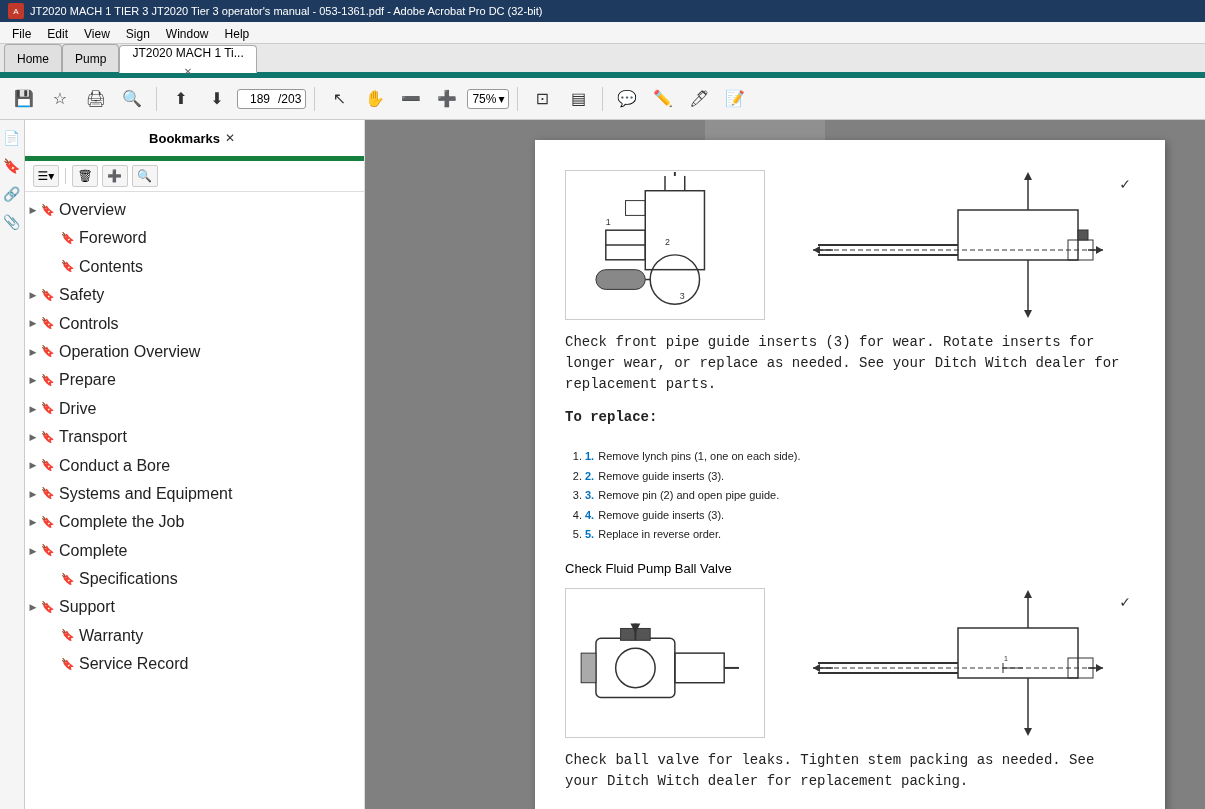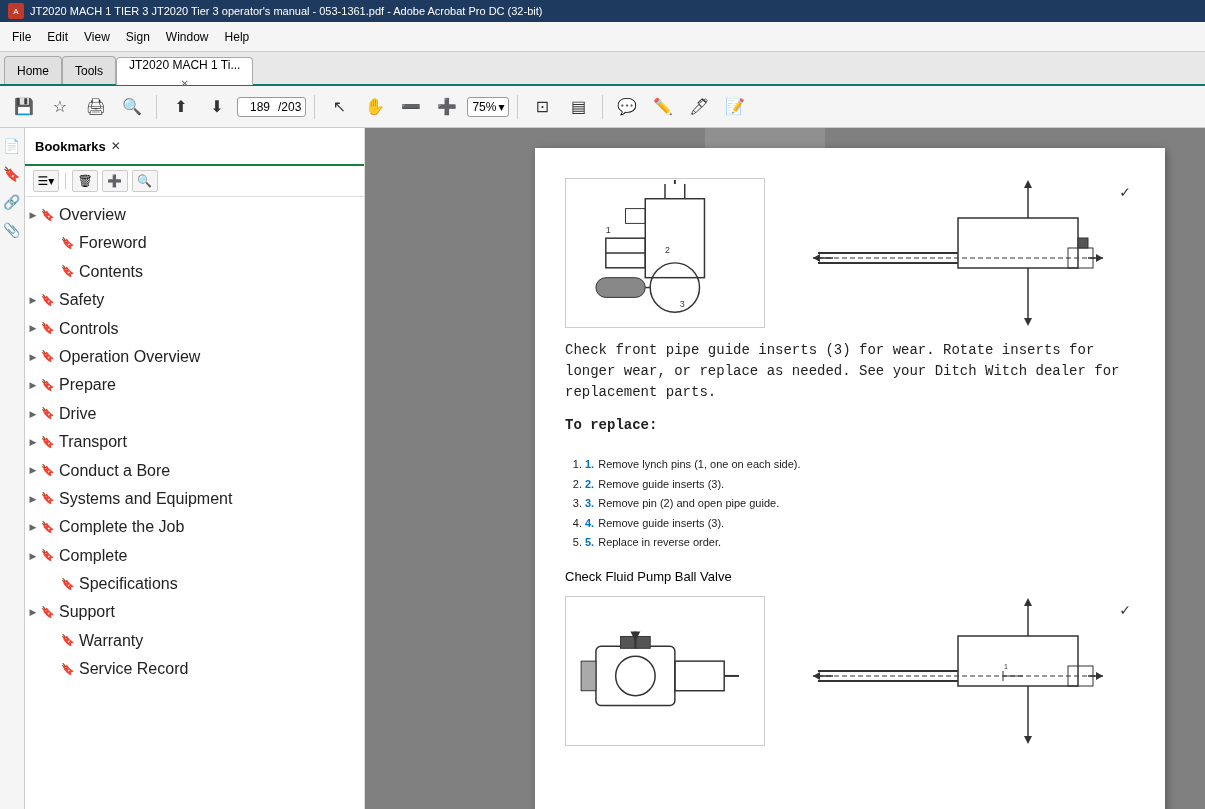--- a/index.html
+++ b/index.html
@@ -13,37 +13,37 @@
       display: flex;
       align-items: center;
       padding: 0 8px;
       font-size: 11px;
     }
     .title-bar-icon { width: 16px; height: 16px; margin-right: 6px; background: #c0392b; border-radius: 2px; display: flex; align-items: center; justify-content: center; font-size: 8px; color: white; }
 
     
     .menu-bar {
       background: #f5f5f5;
-      height: 30px;
-      display: flex;
-      align-items: center;
+      height: 22px;
+      display: flex;
+      align-items: flex-end;
       padding: 0 4px;
       border-bottom: 1px solid #ccc;
       font-size: 12px;
     }
     .menu-item { padding: 2px 8px; cursor: pointer; }
 
     
     .tab-bar {
       background: #e8e8e8;
       height: 34px;
       display: flex;
       align-items: flex-end;
       padding-left: 4px;
-      border-bottom: 2px solid #0f766e;
+      border-bottom: 6px solid #0f766e;
     }
     .tab {
       height: 28px;
       padding: 0 12px;
       display: flex;
       align-items: center;
       background: #e0e0e0;
       border: 1px solid #aaa;
       border-bottom: none;
       font-size: 12px;
@@ -116,23 +116,23 @@
     .bookmarks-panel {
       width: 340px;
       background: white;
       border-right: 1px solid #ddd;
       display: flex;
       flex-direction: column;
     }
     .bookmarks-header {
       display: flex;
       align-items: center;
-      justify-content: flex-start;
+      justify-content: center;
       padding: 8px 10px;
-      border-bottom: 2px solid #15803d;
+      border-bottom: 5px solid #15803d;
       font-weight: bold;
       font-size: 13px;
     }
     .bookmarks-toolbar {
       display: flex;
       align-items: center;
       padding: 4px 8px;
       border-bottom: 1px solid #ddd;
       gap: 4px;
     }
@@ -264,21 +264,21 @@
   <span class="menu-item">Sign</span>
   <span class="menu-item">Window</span>
   <span class="menu-item">Help</span>
 </div>
 
 <div class="tab-bar">
   <div class="tab">
     <span>Home</span>
   </div>
   <div class="tab">
-    <span>Tools</span>
+    <span>Pump</span>
   </div>
   <div class="tab active">
     <span>JT2020 MACH 1 Ti...</span>
     <span class="tab-close">✕</span>
   </div>
 </div>
 
 <div class="toolbar">
   <button class="toolbar-btn" title="Save">💾</button>
   <button class="toolbar-btn" title="Bookmark">☆</button>
@@ -573,19 +573,20 @@
             <rect x="260" y="70" width="25" height="20" fill="none" stroke="#333" stroke-width="1"></rect>
 
             <line x1="195" y1="80" x2="215" y2="80" stroke="#333" stroke-width="1"></line>
             <line x1="195" y1="75" x2="195" y2="85" stroke="#333" stroke-width="1"></line>
             <text x="196" y="73" font-size="7" fill="#333">1</text>
           </svg>
           
         </div>
       </div>
 
+      <p class="page-text">Check ball valve for leaks. Tighten stem packing as needed. See your Ditch Witch dealer for replacement packing.</p>
 
     </div>
 
     <div class="collapse-btn" style="left:459px; position:absolute; top:50%; transform:translateY(-50%);">◀</div>
 
   </div>
 </div>
 
 </body></html>

